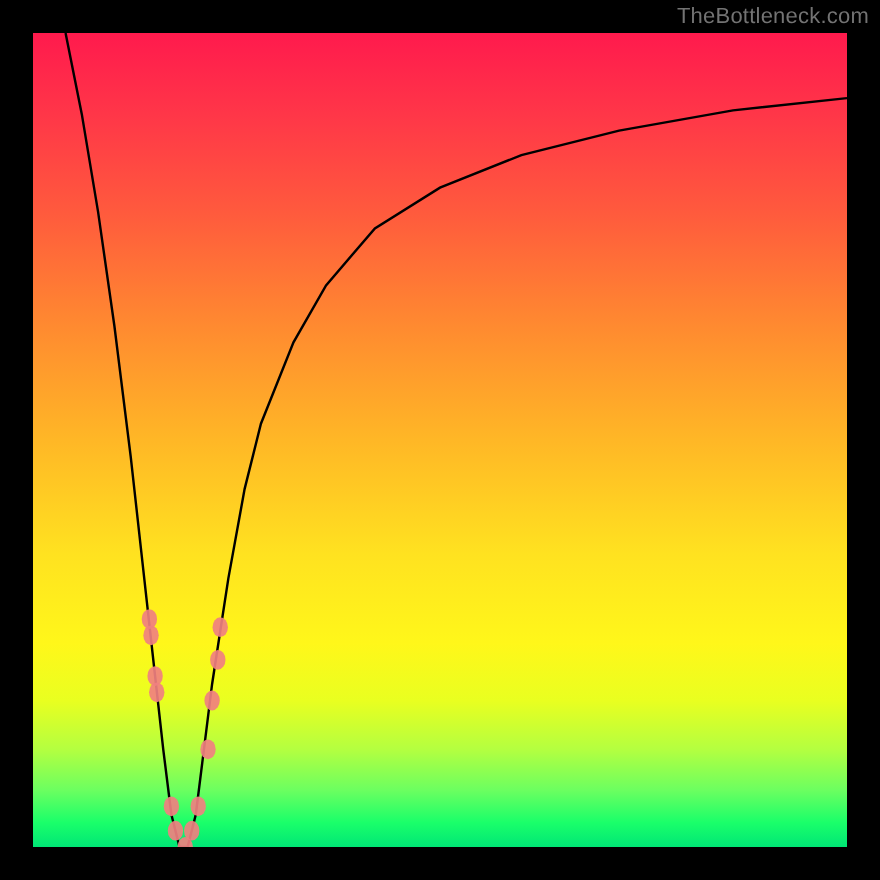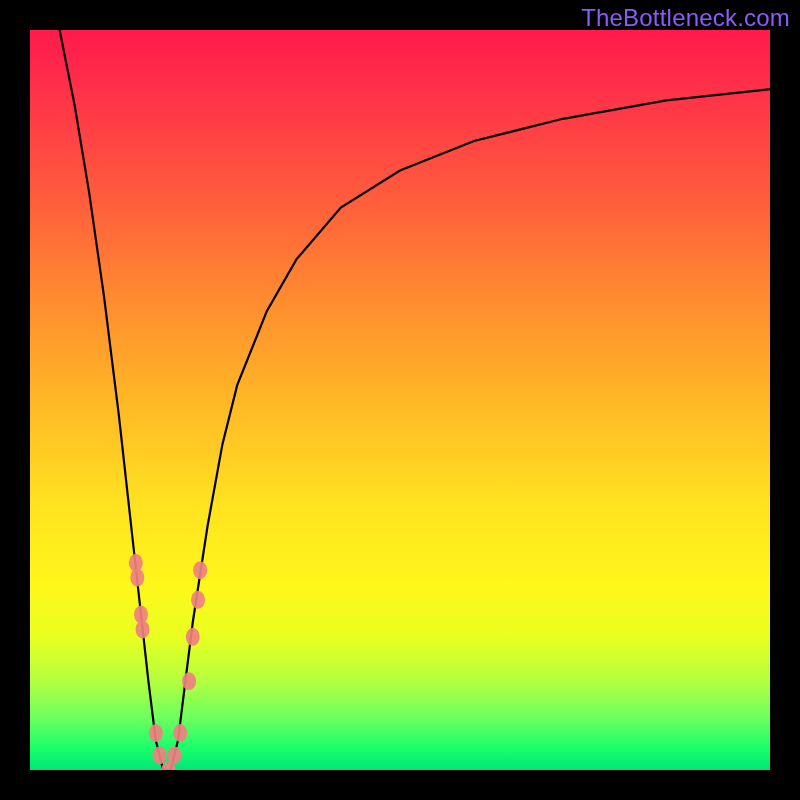--- a/index.html
+++ b/index.html
@@ -38,22 +38,22 @@
       #b4ff40 88%,
       #6cff60 93%,
       #1aff6a 97%,
       #00e676 100%
     );
   }
   .attribution {
     position: absolute;
     top: 4px;
     right: 10px;
-    color: #8b5cf6;
-    font-size: 24px;
+    color: #737373;
+    font-size: 20px;
     font-weight: 500;
     letter-spacing: 0.2px;
     user-select: none;
   }
   svg.curve {
     position: absolute;
     left: 0;
     top: 0;
     width: 740px;
     height: 740px;

